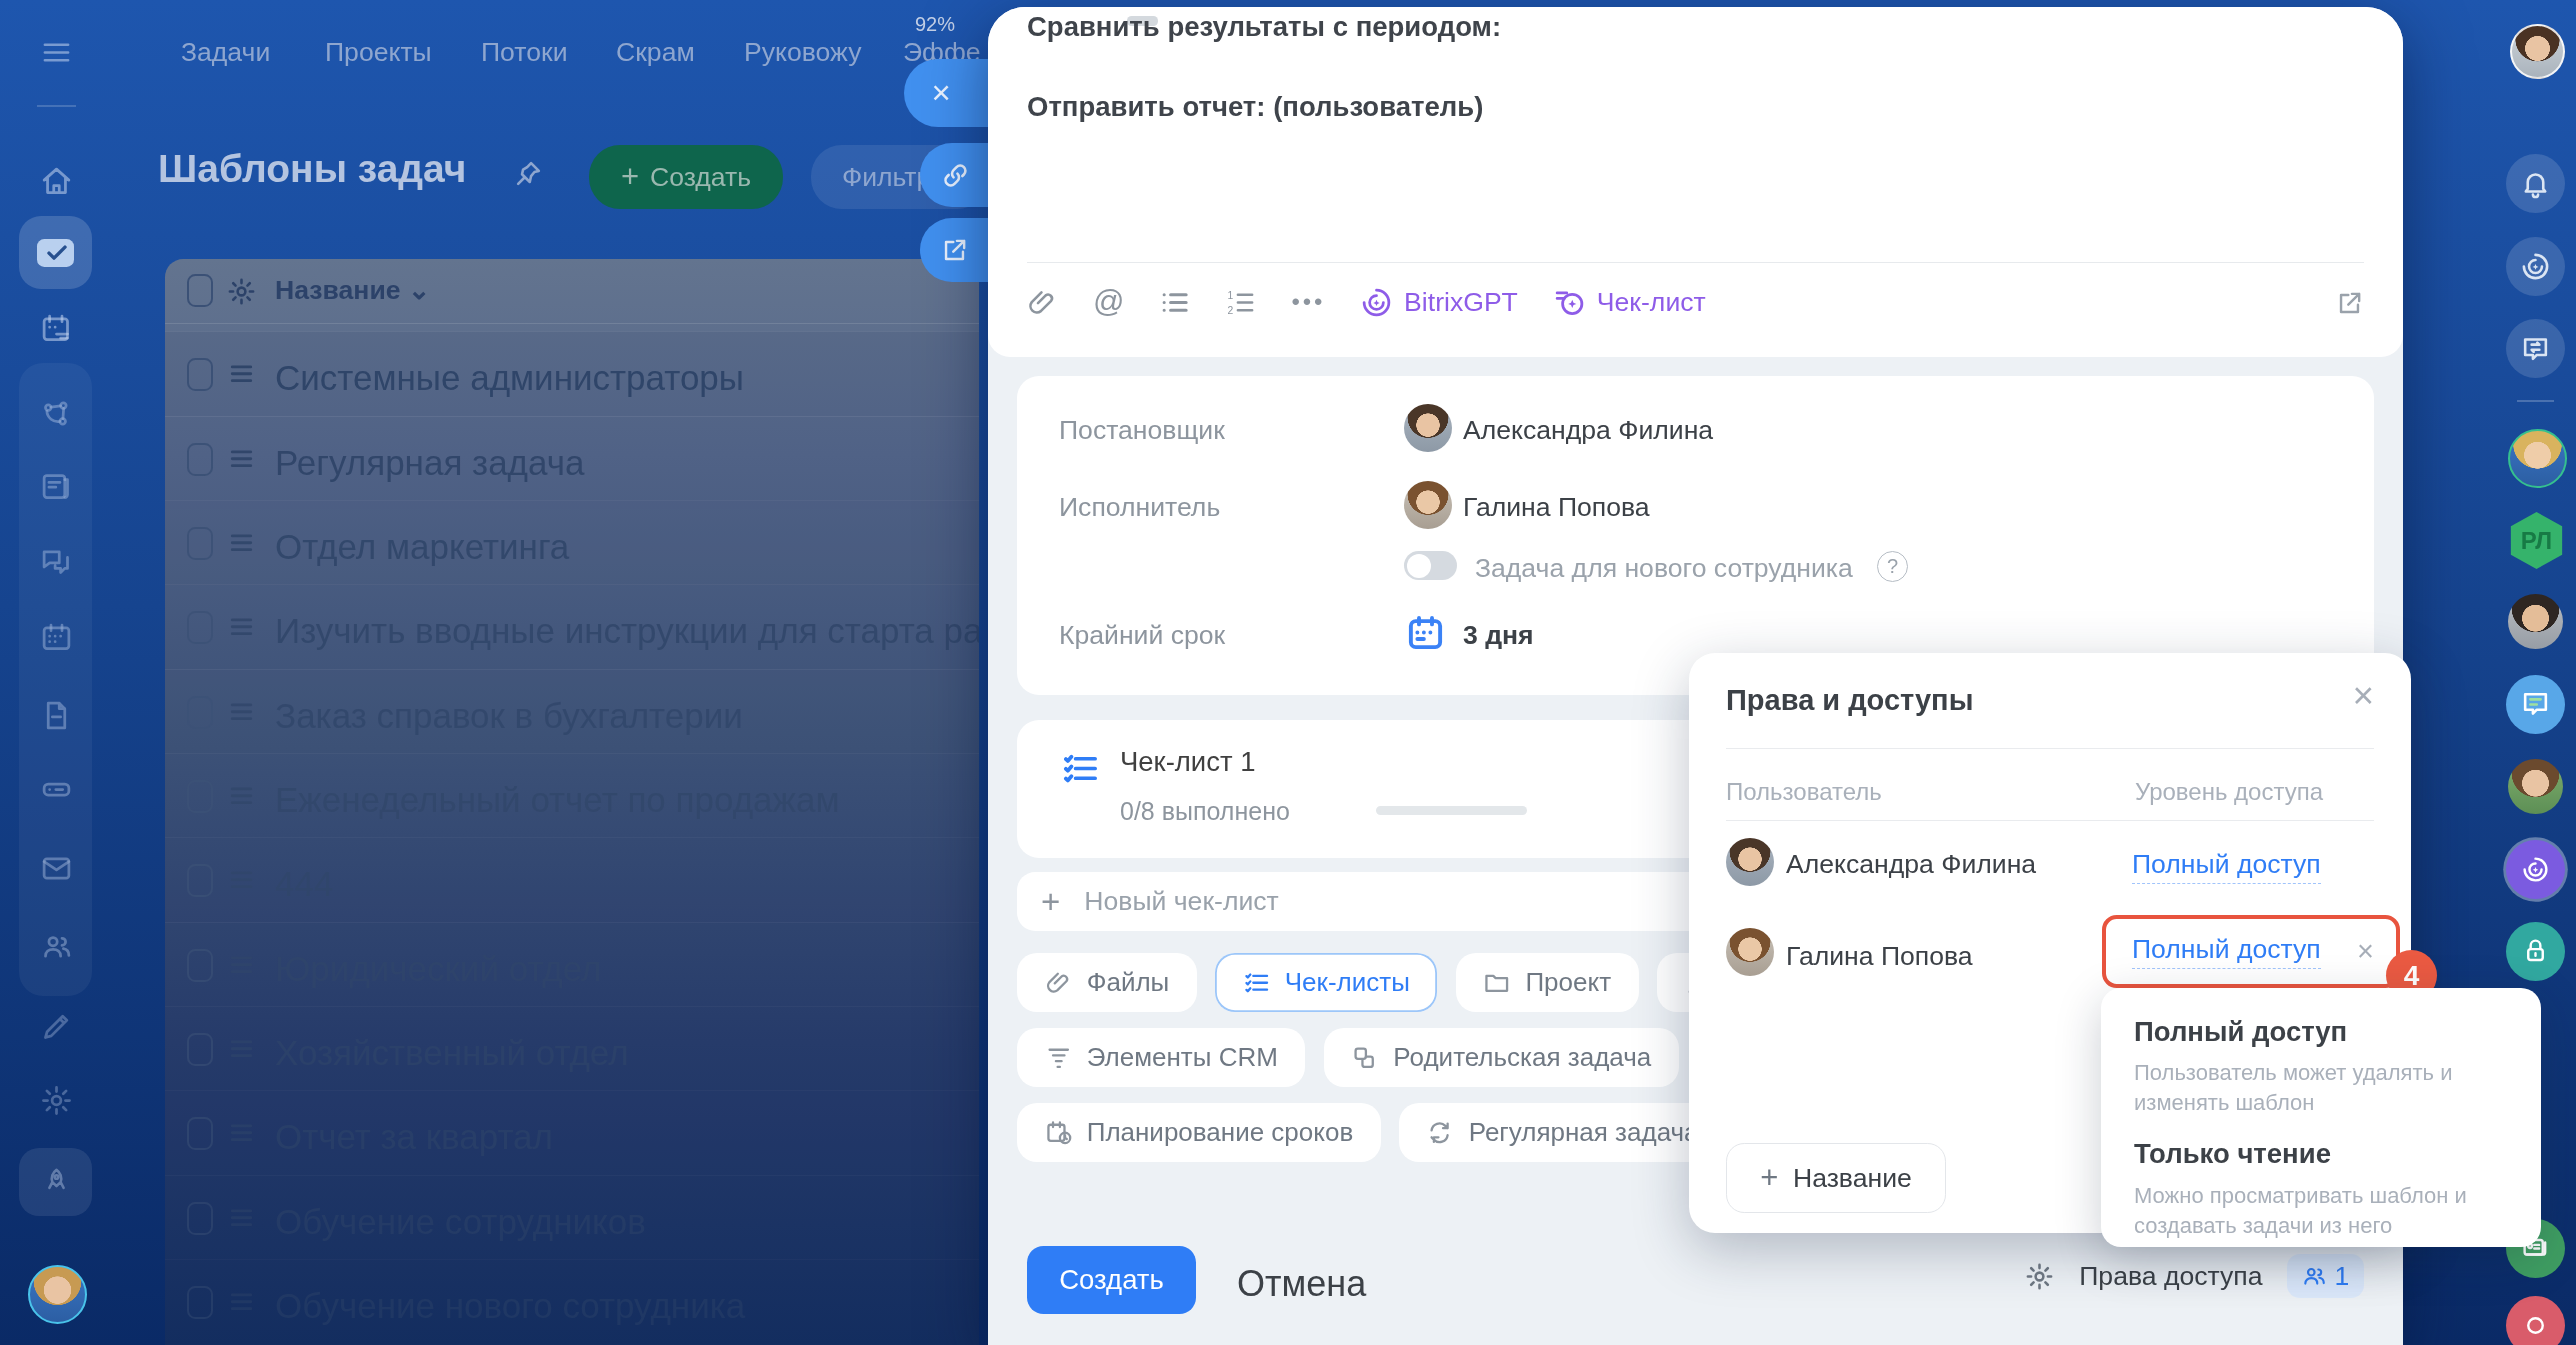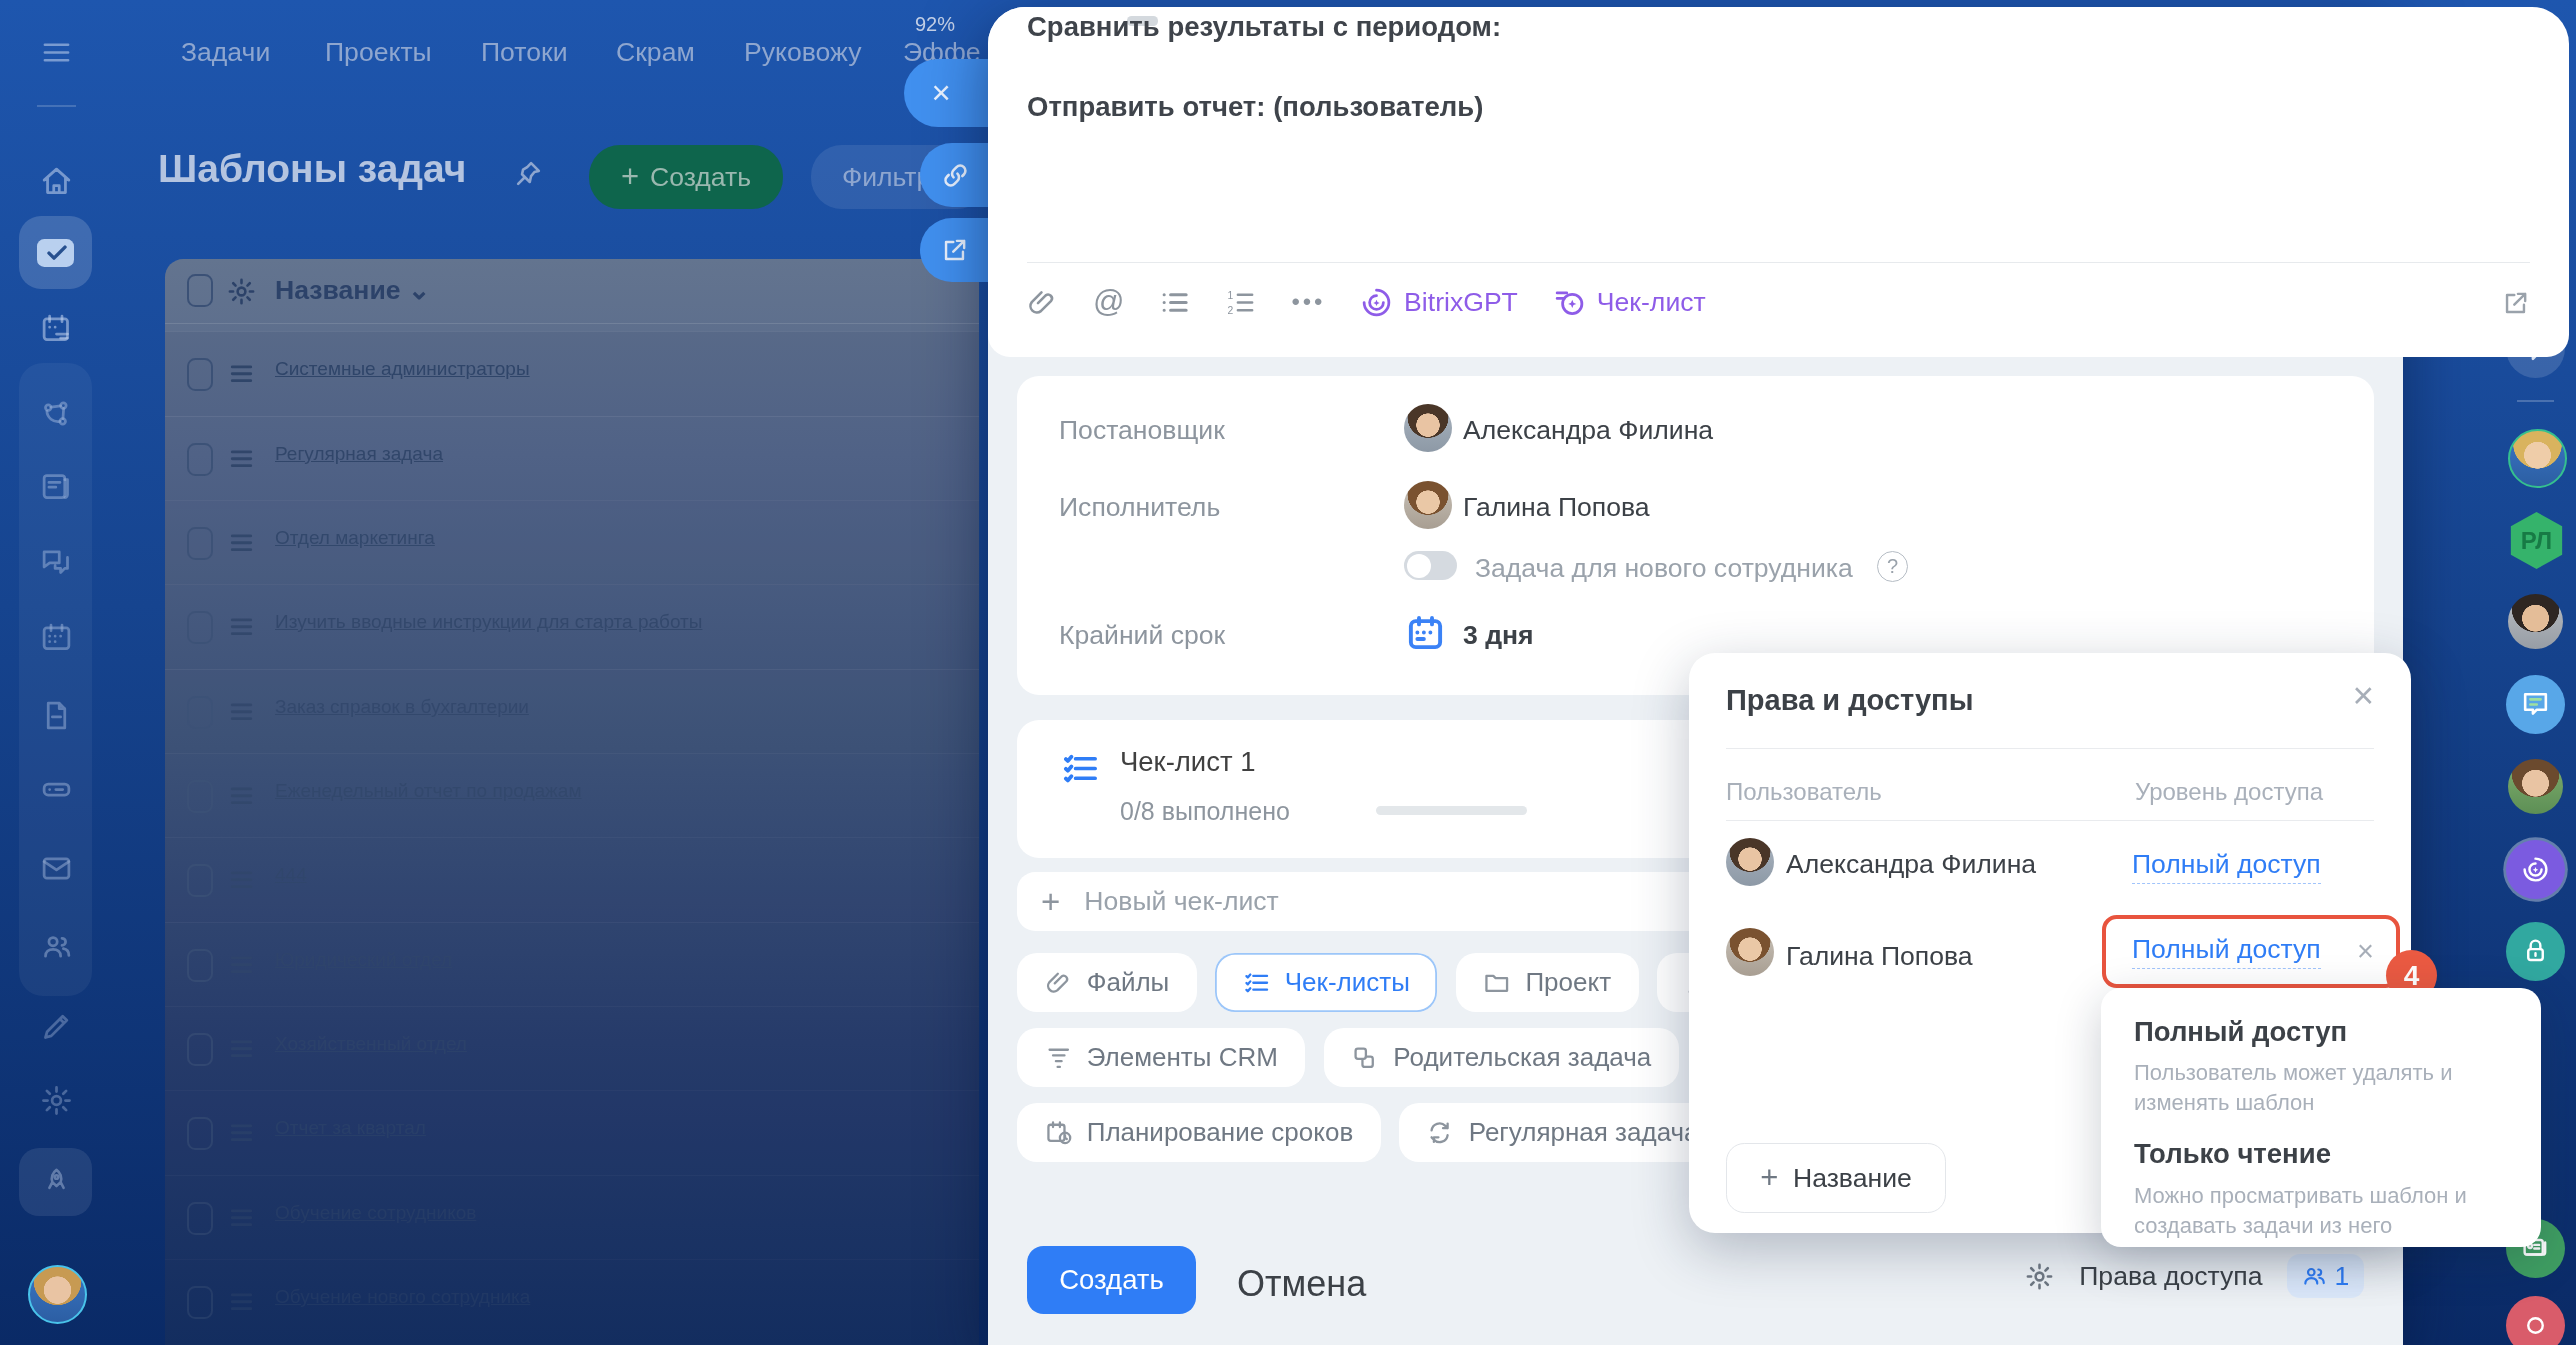--- a/index.html
+++ b/index.html
@@ -35,32 +35,32 @@
   .ttable{position:absolute;left:165px;top:259px;width:814px;height:1087px;border-radius:18.3px 18.3px 0 0;overflow:hidden;
     background:linear-gradient(180deg,#63748f 0%,#55678a 18%,#3f5479 45%,#283d6c 72%,#142e60 100%);}
   .thead{position:absolute;left:0;top:0;width:100%;height:64px;border-bottom:0.9px solid rgba(255,255,255,.12);color:#2c4269;}
   .cb{display:inline-block;width:26px;height:33px;border:2.8px solid #3b5176;border-radius:8.3px;box-sizing:border-box;}
   .thead .cb{position:absolute;left:22px;top:14.7px;}
   .thead .gear{position:absolute;left:61px;top:16.5px;}
   .thead .hlabel{position:absolute;left:110px;top:14.7px;font-size:26.6px;font-weight:700;color:#2c4269;}
   .trow{position:absolute;left:0;width:100%;height:84px;border-top:0.9px solid rgba(255,255,255,.07);background:rgba(8,25,60,.06);color:#2f4569;}
   .trow .cb{position:absolute;left:22px;top:26px;}
   .trow .handle{position:absolute;left:61px;top:27.5px;}
-  .trow .rlabel{position:absolute;left:110px;top:26px;font-size:19px;white-space:nowrap;text-decoration:underline;}
+  .trow .rlabel{position:absolute;left:110px;top:26px;font-size:35px;white-space:nowrap;}
 
   
   .float-pill{position:absolute;background:#4190ef;color:#eaf3ff;z-index:4;display:flex;align-items:center;}
   .fp-x{left:904px;top:59px;width:88px;height:68px;border-radius:34px 0 0 34px;font-size:33px;padding-left:27.5px;box-sizing:border-box;}
   .fp-link{left:920px;top:143px;width:72px;height:64px;border-radius:32px 0 0 32px;padding-left:20px;box-sizing:border-box;}
   .fp-ext{left:920px;top:218px;width:72px;height:64px;border-radius:32px 0 0 32px;padding-left:20px;box-sizing:border-box;}
 
   
   .modal{position:absolute;left:988px;top:7.3px;width:1415px;height:1338px;background:#edf1f5;
     border-radius:37px 37px 0 0;box-shadow:0 18.3px 64px rgba(0,15,50,.5);z-index:5;}
-  .editor{position:absolute;left:0;top:0;width:1581px;height:350px;background:#fff;border-radius:37px 37px 22px 22px;}
+  .editor{position:absolute;left:0;top:0;width:1415px;height:350px;background:#fff;border-radius:37px 37px 22px 22px;}
   .editor .grab{position:absolute;left:139px;top:9.2px;width:31px;height:9.2px;border-radius:4.6px;background:#d4d9de;}
   .desc1{position:absolute;left:39px;top:3.7px;font-size:27.5px;font-weight:700;color:#3f444b;}
   .desc2{position:absolute;left:39px;top:84px;font-size:27.5px;font-weight:700;color:#3f444b;}
   .ed-div{position:absolute;left:39px;right:39px;top:255px;height:0.9px;background:#e7eaed;}
   .toolbar{position:absolute;left:39px;top:277px;display:flex;align-items:center;gap:35px;color:#8d959e;}
   .tb-gpt{display:flex;align-items:center;gap:11px;color:#8e5ce8;font-size:26.6px;}
   .tb-more{font-size:24px;letter-spacing:2.8px;color:#8d959e;}
   .ed-ext{position:absolute;right:39px;top:282px;color:#9aa2ab;}
 
   .card{position:absolute;left:29px;width:1357px;background:#fff;border-radius:22px;}

